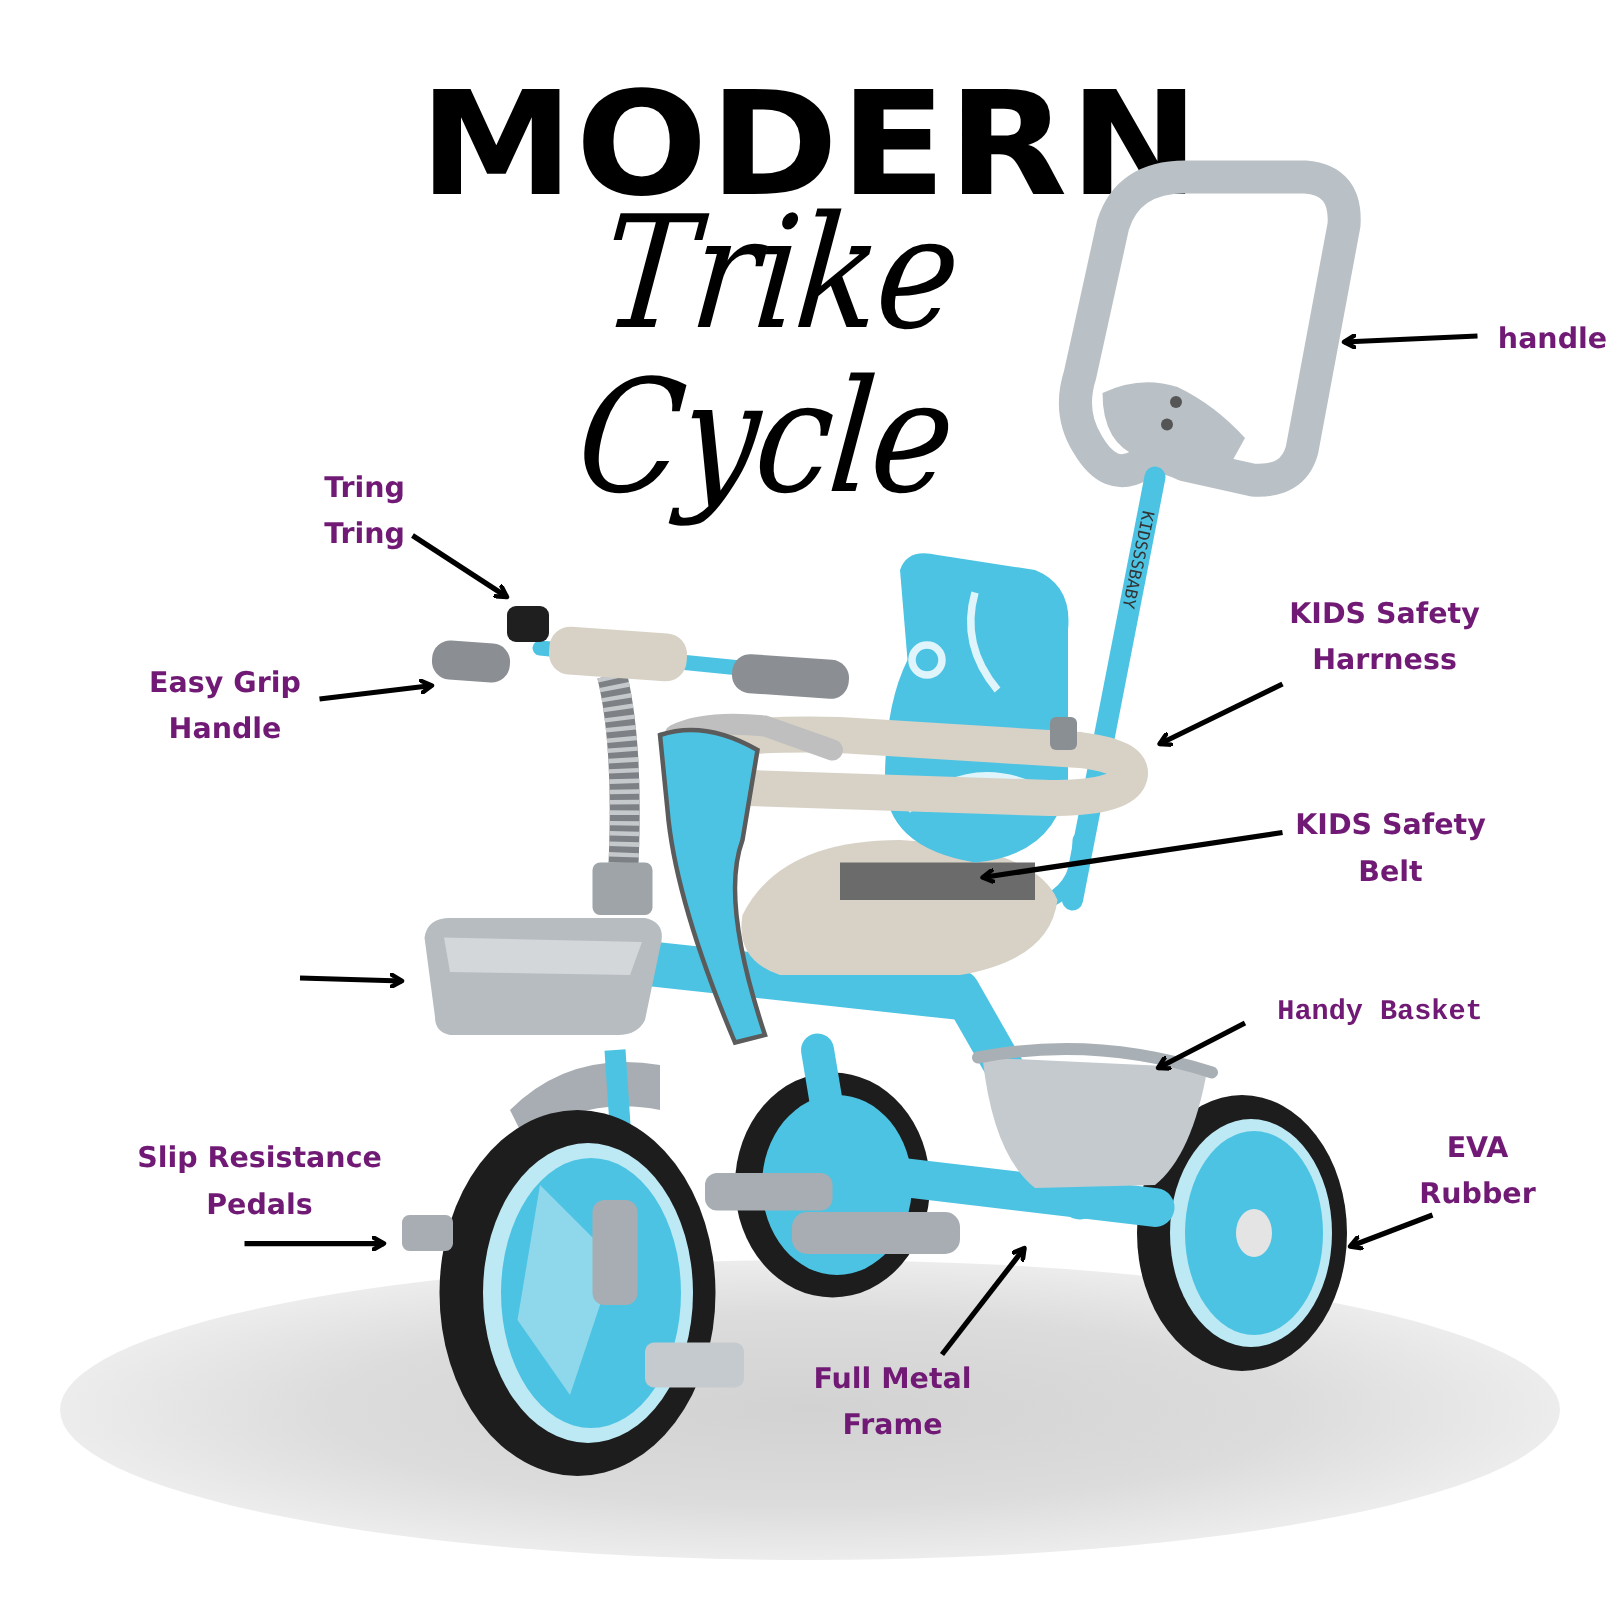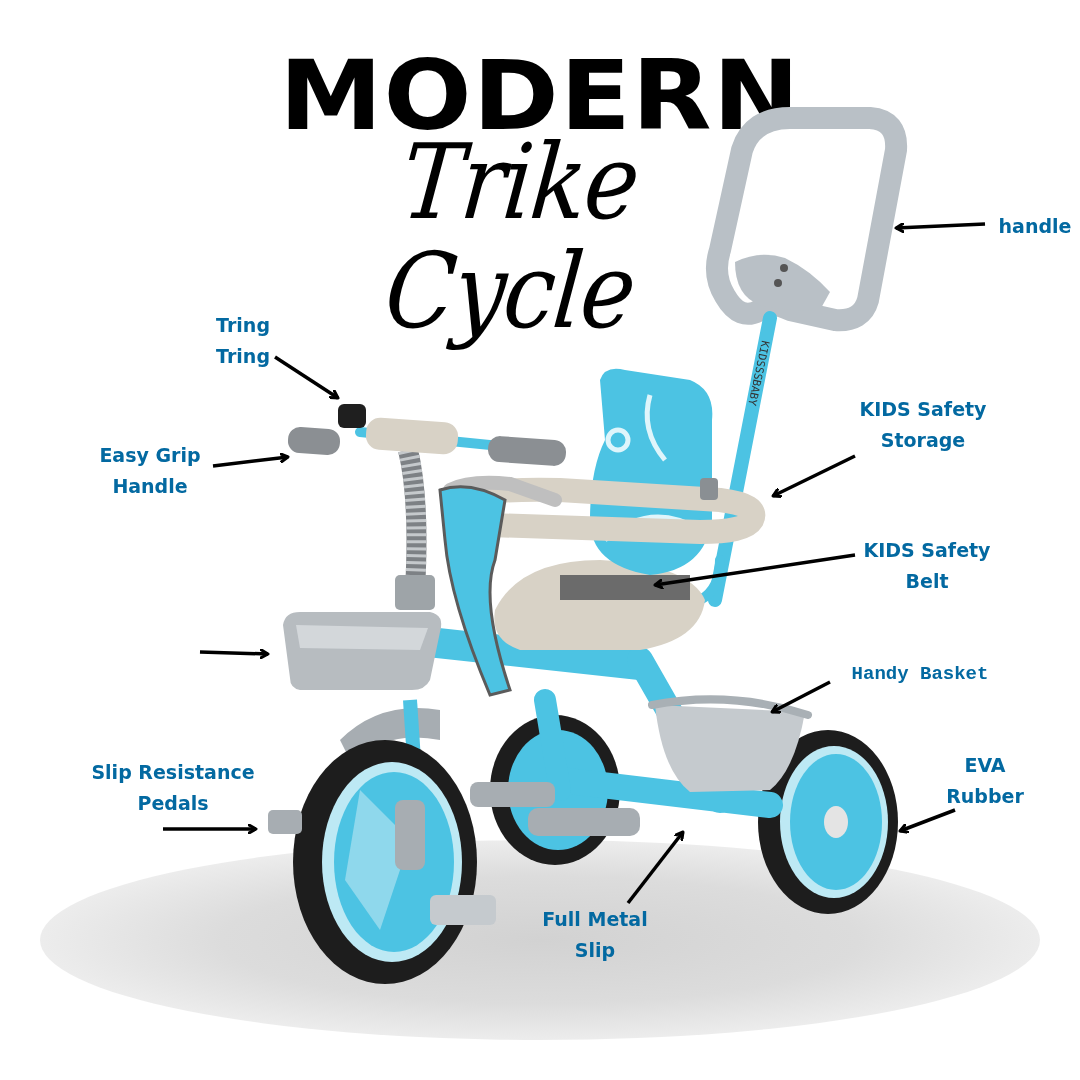--- a/index.html
+++ b/index.html
@@ -17,21 +17,21 @@
     transform: scaleX(1.08); transform-origin: center;
   }
   .subtitle {
     position: absolute; left: 275px; top: 128px; width: 480px; text-align: center;
     font-family: "DejaVu Serif", serif; font-style: italic; font-size: 104px;
     color: #000; line-height: 1.05; letter-spacing: -2px;
     transform: scaleX(0.88) skewX(-6deg); transform-origin: center;
   }
   .label {
     position: absolute; text-align: center; font-family: "DejaVu Sans", sans-serif;
-    font-weight: bold; font-size: 19px; line-height: 31px; color: #0369a1; white-space: nowrap;
+    font-weight: bold; font-size: 19px; line-height: 31px; color: #701a75; white-space: nowrap;
   }
   svg.product { position: absolute; left: 0; top: 0; }
   svg.arrows { position: absolute; left: 0; top: 0; pointer-events: none; }
 </style>
 </head>
 <body>
 
 <div class="stage">
 
   <div class="floor-shadow"></div>
@@ -167,21 +167,21 @@
     <div>Tring</div>
   </div>
 
   <div class="label" style="left:85px; top:440px; width:130px;">
     <div>Easy Grip</div>
     <div>Handle</div>
   </div>
 
   <div class="label" style="left:838px; top:394px; width:170px;">
     <div>KIDS Safety</div>
-    <div>Storage</div>
+    <div>Harrness</div>
   </div>
 
   <div class="label" style="left:842px; top:535px; width:170px;">
     <div>KIDS Safety</div>
     <div>Belt</div>
   </div>
 
 
   <div class="label" style="left:835px; top:659px; width:170px;font-family:Liberation Mono, monospace;">
     <div>Handy Basket</div>
@@ -192,16 +192,16 @@
     <div>Pedals</div>
   </div>
 
   <div class="label" style="left:935px; top:750px; width:100px;">
     <div>EVA</div>
     <div>Rubber</div>
   </div>
 
   <div class="label" style="left:525px; top:904px; width:140px;">
     <div>Full Metal</div>
-    <div>Slip</div>
+    <div>Frame</div>
   </div>
 
 </div>
 
 </body></html>

